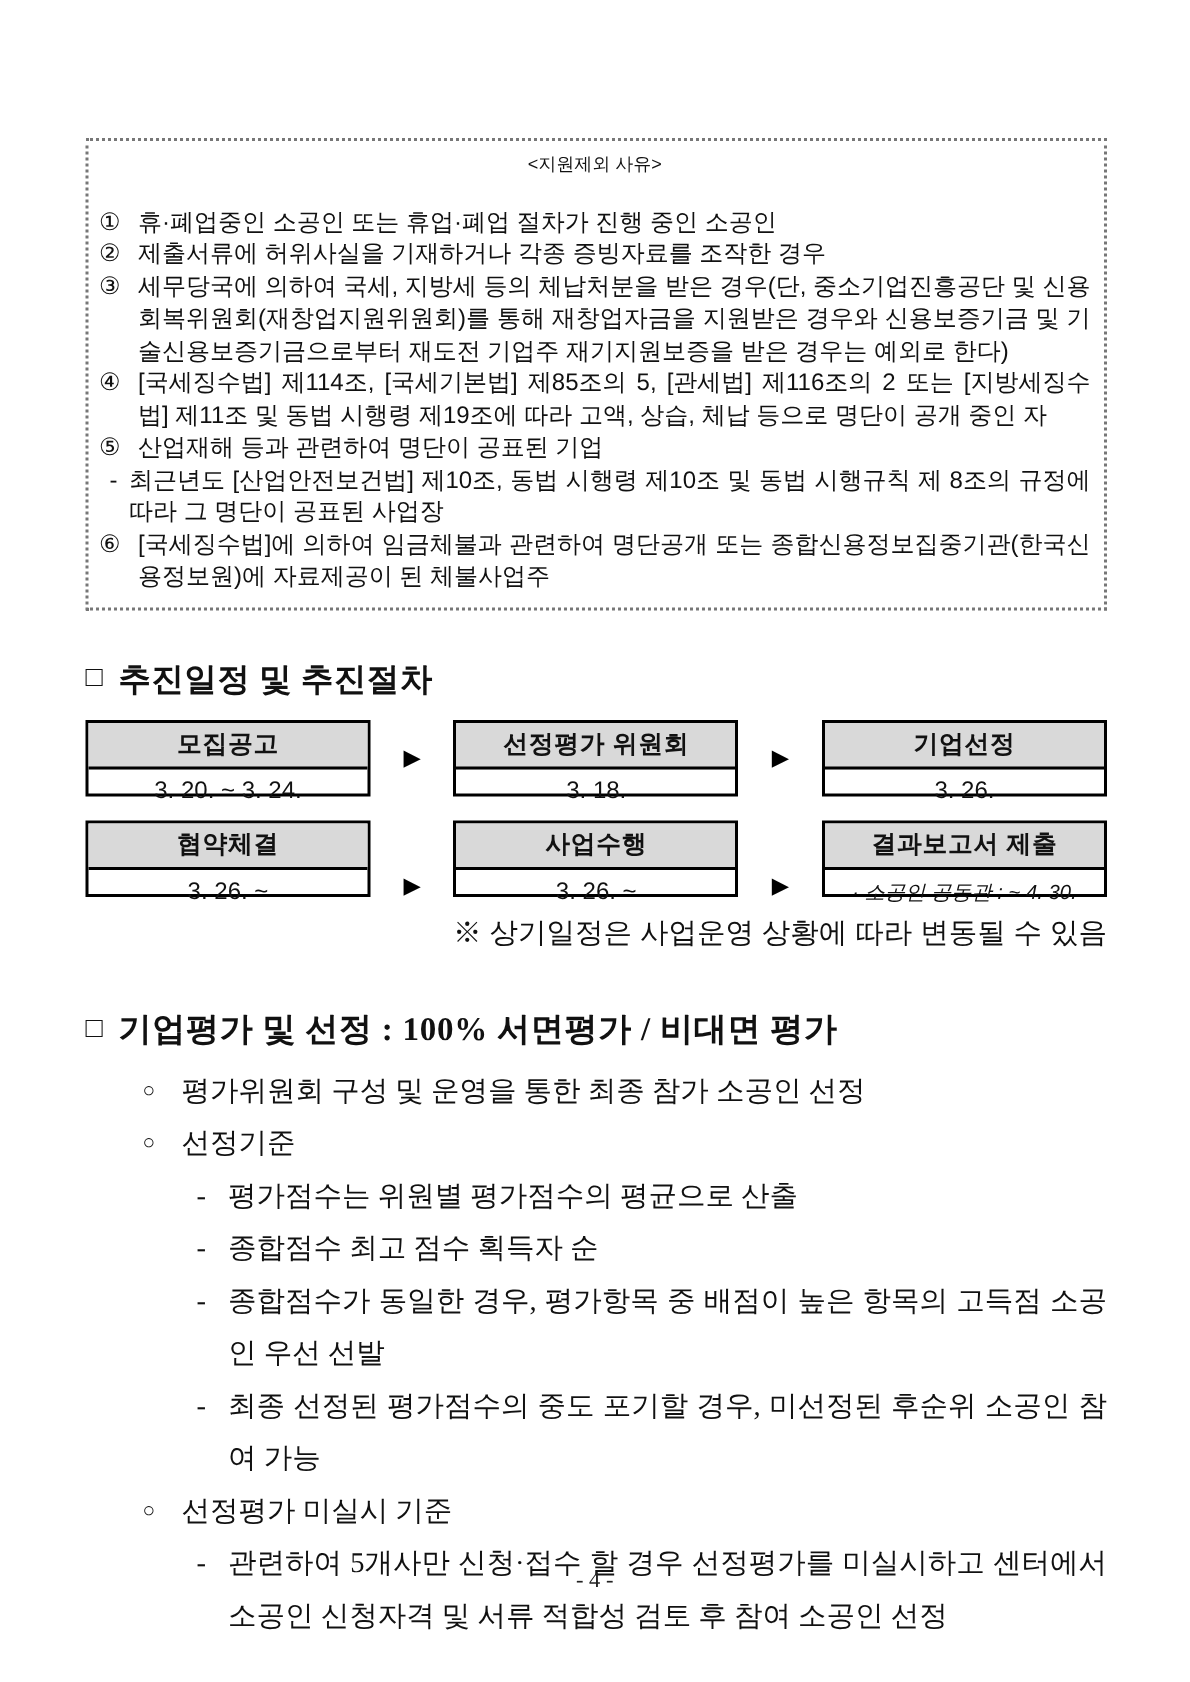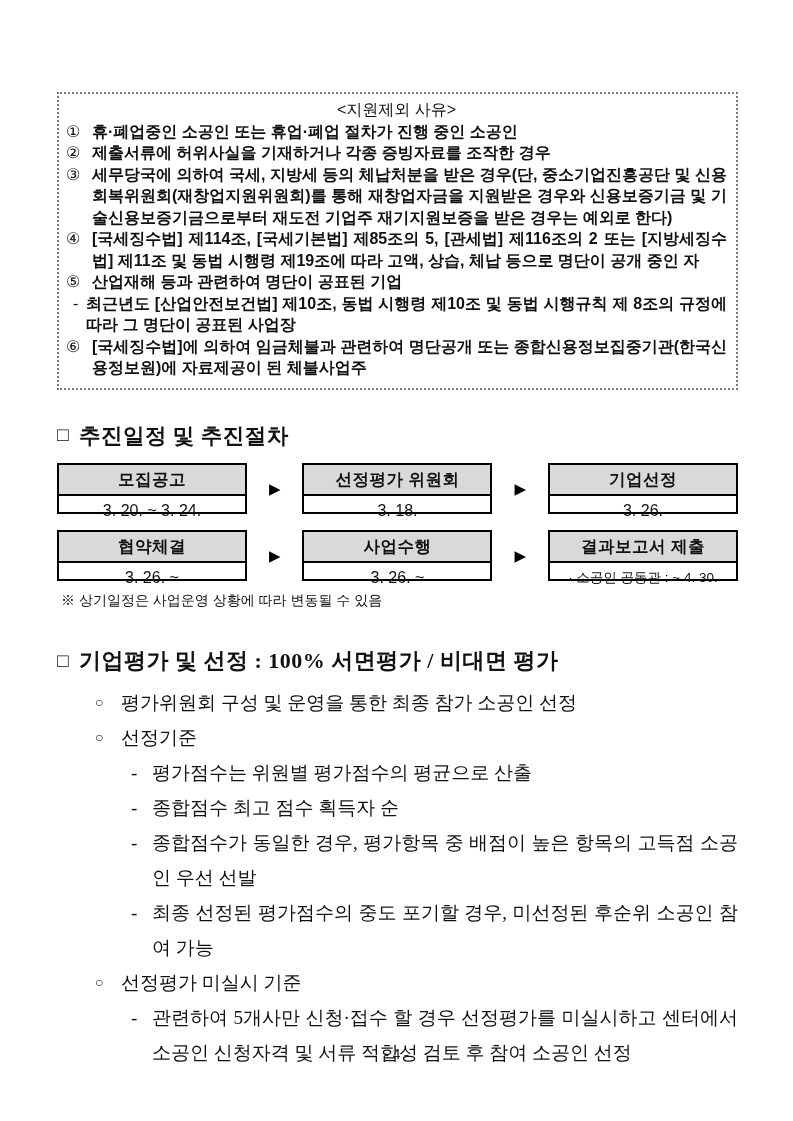--- a/index.html
+++ b/index.html
@@ -19,27 +19,27 @@
   
   .exclusion-box {
     border: 2px dotted #777;
     box-sizing: border-box;
     padding: 5px 9px 9px 7px;
     font-size: 16px;
     line-height: 21.5px;
   }
   .box-title {
     text-align: center;
-    font-size: 16px;
-    margin-bottom: 0;
+    font-size: 12px;
+    margin-bottom: 17px;
   }
   .box-item { display: flex; }
   .box-item .marker { flex: none; width: 26px; }
   .box-item.dash .marker { width: 20px; padding-left: 7px; box-sizing: border-box; }
-  .box-item .text { flex: 1; text-align: justify; word-break: break-all; font-weight: bold; }
+  .box-item .text { flex: 1; text-align: justify; word-break: break-all; }
 
   
   .section-heading {
     font-family: "Liberation Serif", serif;
     font-weight: bold;
     font-size: 21.5px;
     letter-spacing: 0.5px;
     margin-top: 31px;
     display: flex;
     align-items: center;
@@ -48,43 +48,43 @@
   .section-heading.second { margin-top: 36px; font-size: 22px; }
 
   
   .flow-row {
     display: flex;
     align-items: center;
     justify-content: space-between;
     margin-top: 13px;
     width: 681px;
   }
-  .flow-row.row2 { margin-top: 16px; }
+  .flow-row.row2 { margin-top: 16px; align-items: flex-end; }
   .flow-box { width: 190px; border: 2px solid #000; box-sizing: border-box; background: #fff; }
   .flow-title {
     background: #d9d9d9;
     border-bottom: 2px solid #000;
     text-align: center;
     font-weight: bold;
     font-size: 16.5px;
     height: 29px;
     line-height: 29px;
     letter-spacing: 0.5px;
   }
   .flow-value {
     text-align: center;
     font-size: 16px;
     height: 16px;
     line-height: 29px;
     white-space: nowrap;
   }
-  .flow-value.small { font-size: 13.5px; padding: 0 1px; }
+  .flow-value.small { font-size: 13.5px; padding: 0 1px; font-style: italic; }
   .flow-arrow { font-size: 15px; line-height: 1; color: #000; }
 
-  .schedule-note { margin-top: 11px; font-size: 14px; padding-left: 4px; }
+  .schedule-note { margin-top: 11px; font-size: 19px; padding-left: 4px; text-align: right; }
 
   
   .eval-list {
     font-family: "Liberation Serif", serif;
     font-size: 19px;
     margin-top: 9px;
   }
   .eval-item { display: flex; line-height: 35px; }
   .eval-item.lvl1 { padding-left: 38px; }
   .eval-item.lvl1 .marker { flex: none; width: 26px; font-size: 14px; }

